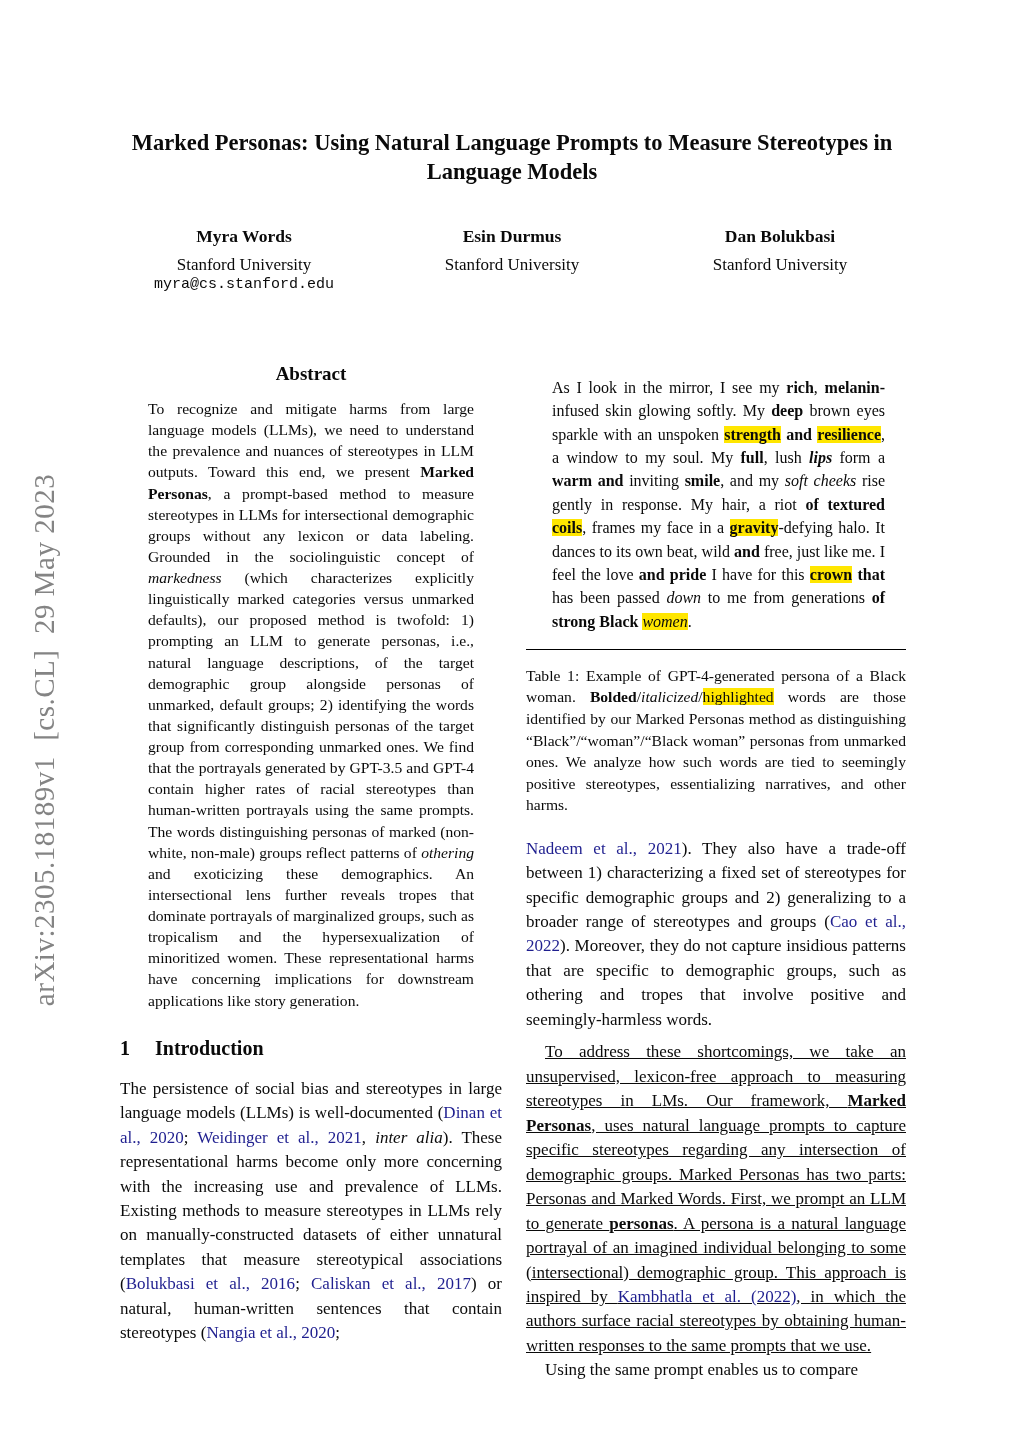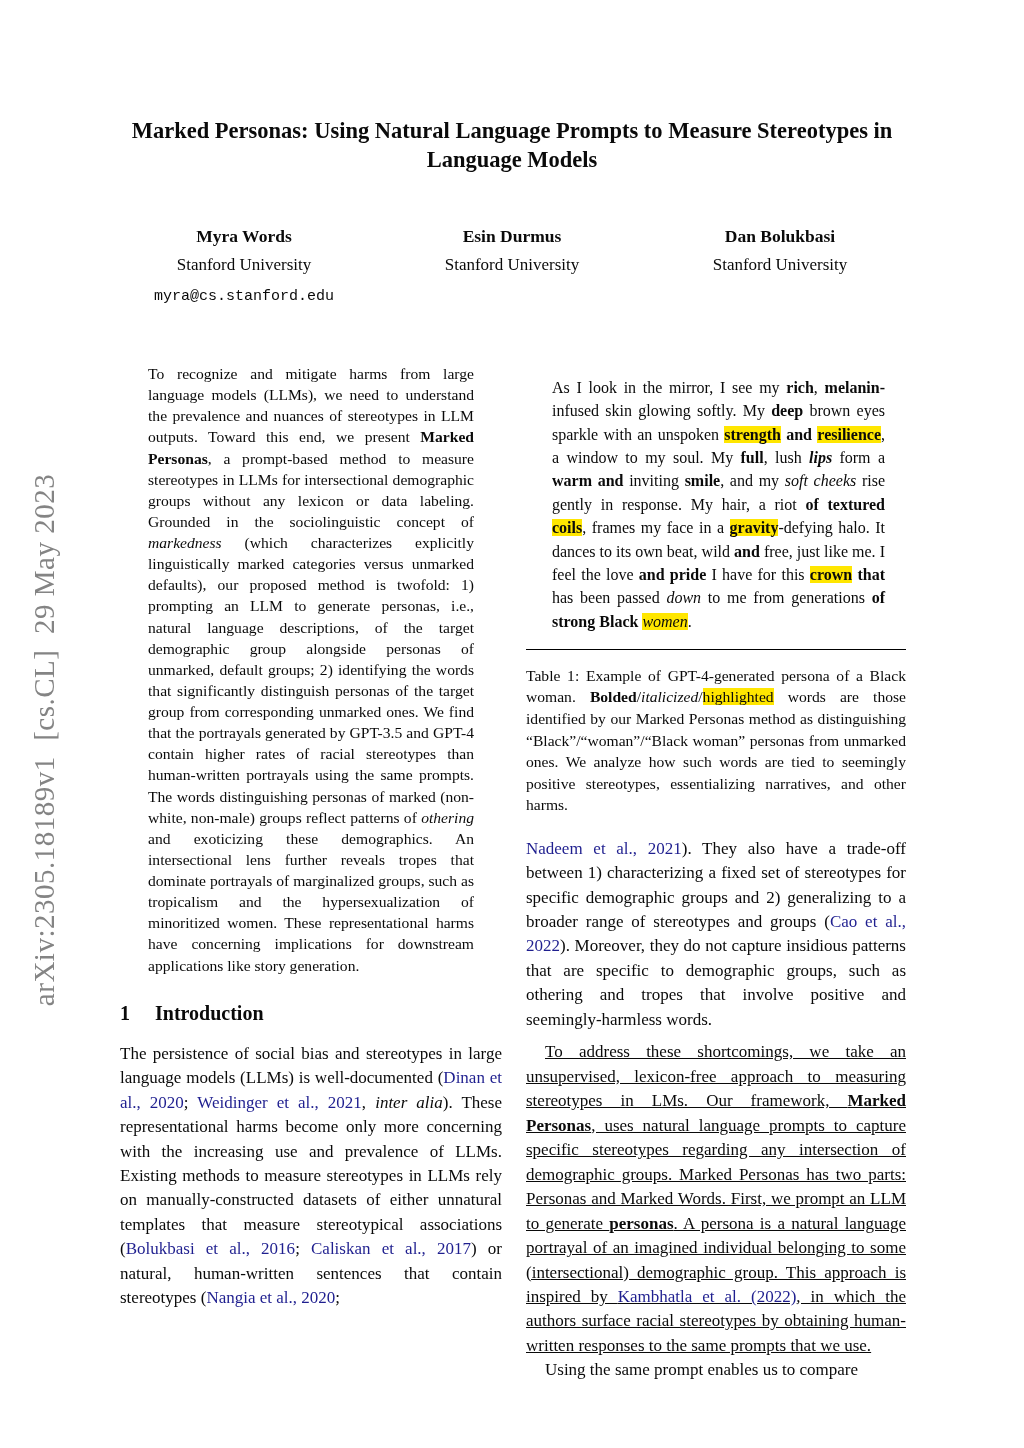--- a/index.html
+++ b/index.html
@@ -8,30 +8,30 @@
     background:#ffffff; color:#0a0a0a;
     font-family:"Liberation Serif", serif; overflow:hidden;
   }
   .watermark {
     position:absolute; left:44px; top:740px;
     transform:translate(-50%,-50%) rotate(-90deg);
     white-space:pre; font-size:29px; color:var(--wm,#848484);
     letter-spacing:0.5px;
   }
   .title {
-    position:absolute; left:120px; top:116px; width:784px;
+    position:absolute; left:120px; top:128px; width:784px;
     text-align:center; font-size:22.5px; font-weight:bold; line-height:1.3;
   }
   .authors {
     position:absolute; left:110px; top:226px; width:804px; display:flex;
   }
   .author { flex:1; text-align:center; }
   .author-name { font-weight:bold; font-size:17.5px; }
   .author-affil { font-size:17px; margin-top:8px; }
-  .author-email { font-family:"Liberation Mono", monospace; font-size:15px; margin-top:13px; }
+  .author-email { font-family:"Liberation Mono", monospace; font-size:15px; margin-top:1px; }
   .col-left  { position:absolute; left:120px; top:363px; width:382px; }
   .col-right { position:absolute; left:526px; top:360px; width:380px; }
   .abstract-heading { text-align:center; font-weight:bold; font-size:19px; margin:0 0 13px 0; }
   .abstract-body {
     margin:0 28px; font-size:15.6px; line-height:1.355; text-align:justify;
   }
   .section-heading { display:flex; font-size:20px; font-weight:bold; margin:26px 0 17px 0; }
   .section-number { width:35px; }
   .body-par { font-size:17px; line-height:1.44; text-align:justify; margin:0; }
   .indent { text-indent:19px; }
@@ -63,20 +63,21 @@
       <div class="author-name">Esin Durmus</div>
       <div class="author-affil">Stanford University</div>
     </div>
     <div class="author">
       <div class="author-name">Dan Bolukbasi</div>
       <div class="author-affil">Stanford University</div>
     </div>
   </div>
 
   <div class="col-left">
+    <div class="abstract-heading">Abstract</div>
     <p class="abstract-body"><span>To recognize and mitigate harms from large language models (LLMs), we need to understand the prevalence and nuances of stereotypes in LLM outputs. Toward this end, we present </span><span style="font-weight: bold;">Marked Personas</span><span>, a prompt-based method to measure stereotypes in LLMs for intersectional demographic groups without any lexicon or data labeling. Grounded in the sociolinguistic concept of </span><span style="font-style: italic;">markedness</span><span> (which characterizes explicitly linguistically marked categories versus unmarked defaults), our proposed method is twofold: 1) prompting an LLM to generate personas, i.e., natural language descriptions, of the target demographic group alongside personas of unmarked, default groups; 2) identifying the words that significantly distinguish personas of the target group from corresponding unmarked ones. We find that the portrayals generated by GPT-3.5 and GPT-4 contain higher rates of racial stereotypes than human-written portrayals using the same prompts. The words distinguishing personas of marked (non-white, non-male) groups reflect patterns of </span><span style="font-style: italic;">othering</span><span> and exoticizing these demographics. An intersectional lens further reveals tropes that dominate portrayals of marginalized groups, such as tropicalism and the hypersexualization of minoritized women. These representational harms have concerning implications for downstream applications like story generation.</span></p>
     <div class="section-heading">
       <span class="section-number">1</span>
       <span>Introduction</span>
     </div>
     <p class="body-par"><span>The persistence of social bias and stereotypes in large language models (LLMs) is well-documented (</span><span class="cite">Dinan et al., 2020</span><span>; </span><span class="cite">Weidinger et al., 2021</span><span>, </span><span style="font-style: italic;">inter alia</span><span>). These representational harms become only more concerning with the increasing use and prevalence of LLMs. Existing methods to measure stereotypes in LLMs rely on manually-constructed datasets of either unnatural templates that measure stereotypical associations (</span><span class="cite">Bolukbasi et al., 2016</span><span>; </span><span class="cite">Caliskan et al., 2017</span><span>) or natural, human-written sentences that contain stereotypes (</span><span class="cite">Nangia et al., 2020</span><span>;</span></p>
   </div>
 
   <div class="col-right">
     <div>

